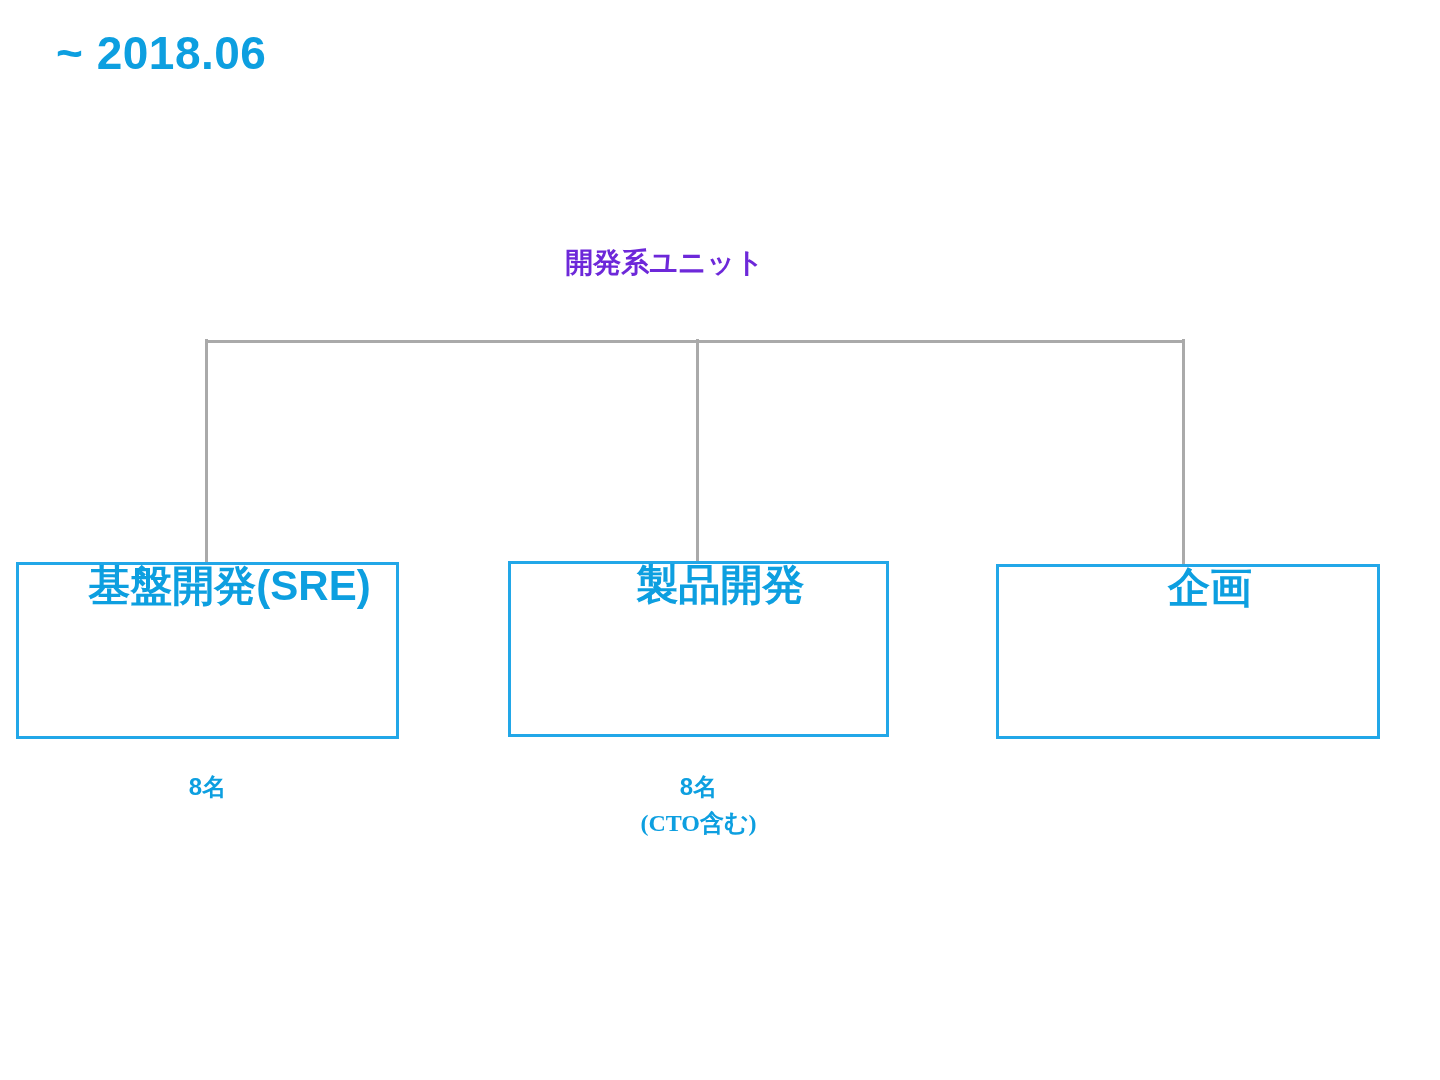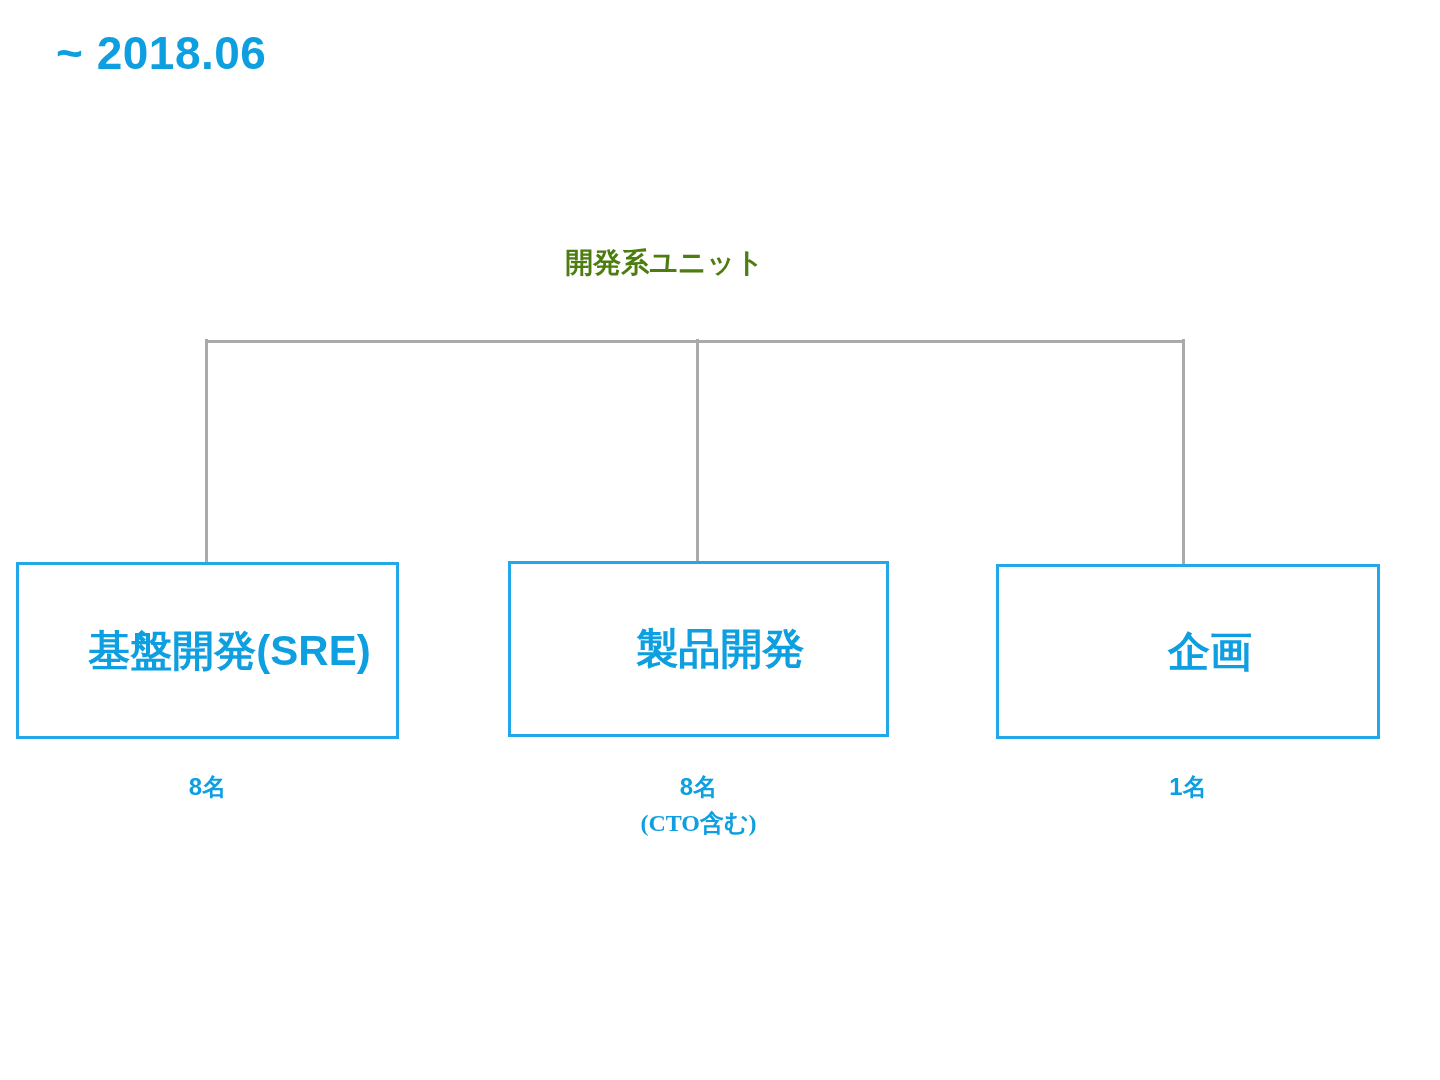--- a/index.html
+++ b/index.html
@@ -35,21 +35,21 @@
 
   
   .unit-label {
     position: absolute;
     left: 0;
     top: 244px;
     width: 1379px;
     text-align: center;
     font-size: 28px;
     font-weight: bold;
-    color: #4d7c0f;
+    color: #6d28d9;
     white-space: nowrap;
   }
   .unit-label-inner {
     position: relative;
     left: -25px;
   }
 
   
   .connectors {
     position: absolute;
@@ -60,21 +60,20 @@
     pointer-events: none;
   }
 
   
   .box {
     position: absolute;
     box-sizing: border-box;
     border: 3px solid #22a7e8;
     background: #ffffff;
     display: flex;
-    align-items: center;
     justify-content: center;
     padding-left: 44px;
   }
   .box-label {
     font-size: 42px;
     font-weight: bold;
     color: #0d9fe0;
     white-space: nowrap;
     line-height: 1;
   }
@@ -132,17 +131,14 @@
 
   <div class="caption caption-1">
     <span>8名</span>
   </div>
 
   <div class="caption caption-2">
     <span>8名</span>
     <span class="caption-sub">(CTO含む)</span>
   </div>
 
-  <div class="caption caption-3">
-    <span>1名</span>
-  </div>
 
 </div>
 
 </body></html>

